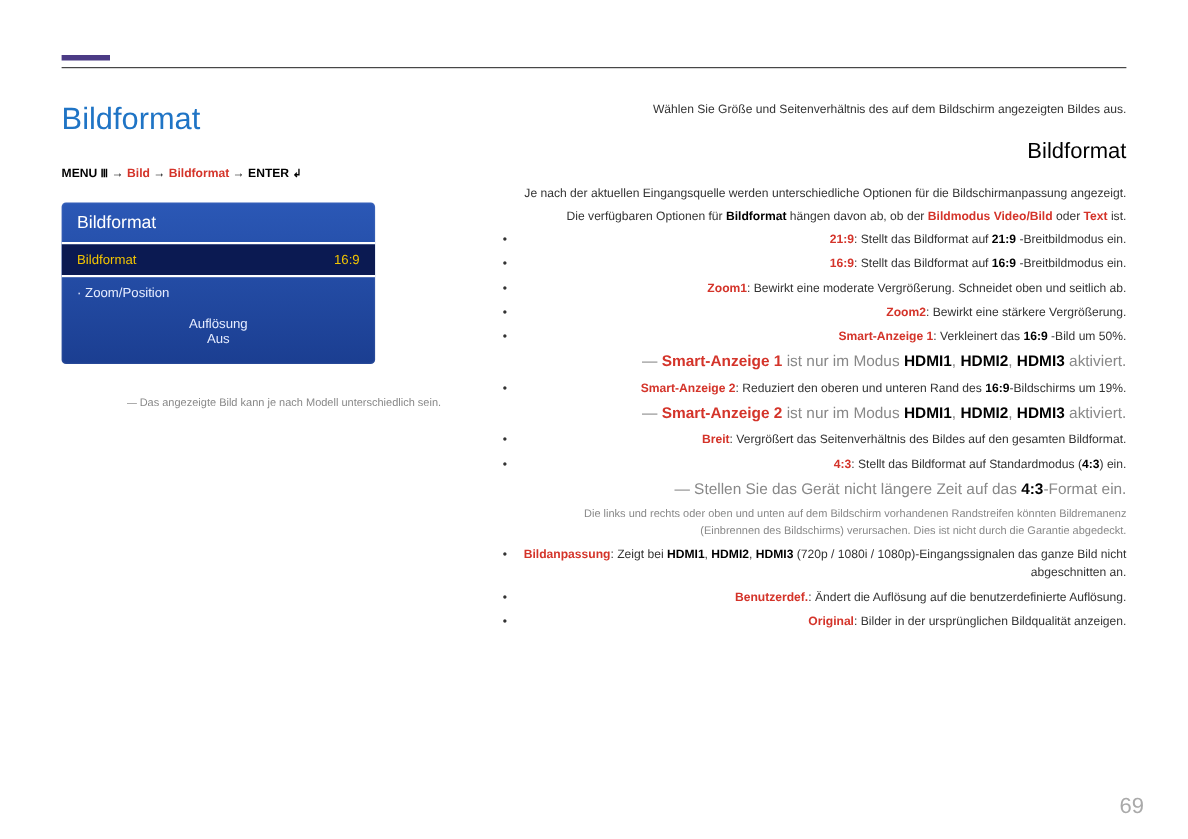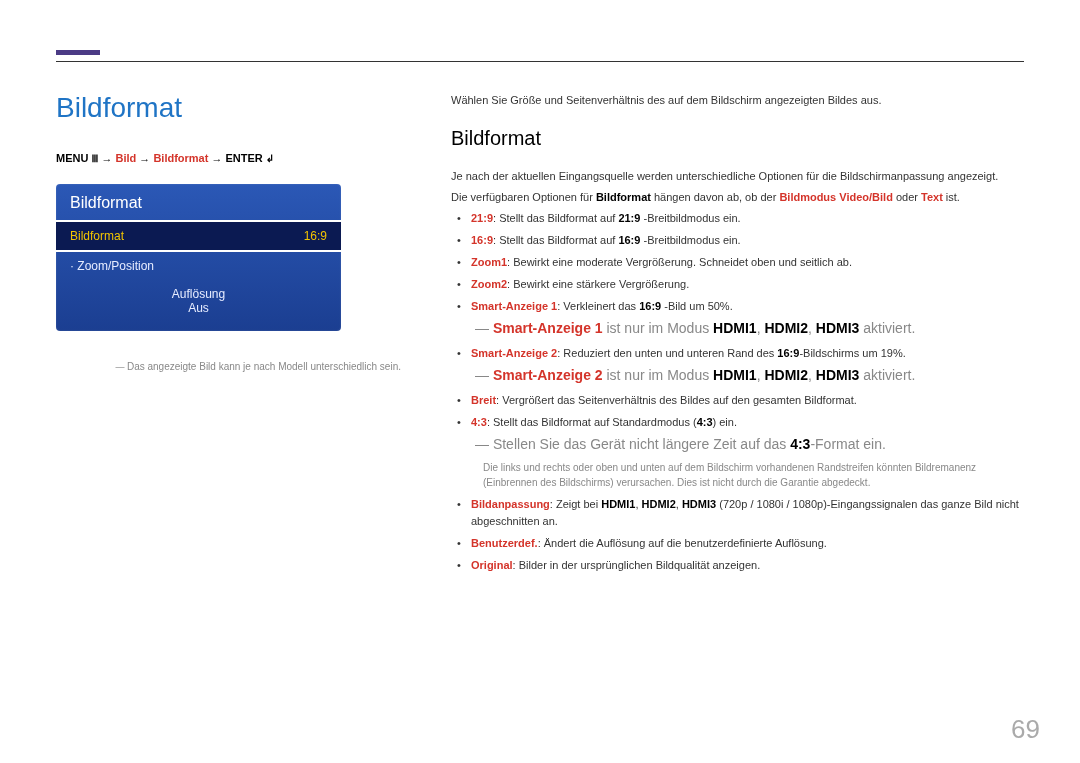--- a/index.html
+++ b/index.html
@@ -32,20 +32,21 @@
   }
   .col-left {
     width: 345px;
     flex: 0 0 345px;
   }
   .col-right {
     flex: 1;
     font-size: 11px;
     line-height: 1.55;
     color: #333;
+    text-align: right;
   }
   .h1 {
     font-size: 28px;
     font-weight: 400;
     color: #1f74c5;
     margin-bottom: 28px;
   }
   .h2 {
     font-size: 20px;
     font-weight: 400;
@@ -123,21 +124,21 @@
     padding-left: 12px;
     margin-bottom: 3px;
   }
   .kw { color: #d4342a; font-weight: bold; }
   .b { font-weight: bold; color: #000; }
   .g { color: #888; }
   .page-number {
     position: absolute;
     bottom: 18px;
     right: 40px;
-    font-size: 26px;
+    font-size: 20px;
     color: #aaa;
     font-weight: 300;
     margin-top: 17px;
   }
 </style>
 </head>
 <body>
 
 <div class="page">
   <div class="accent-bar"></div>
@@ -200,21 +201,21 @@
         <li>
           <span class="kw">Zoom2</span><span>: Bewirkt eine stärkere Vergrößerung.</span>
         </li>
         <li>
           <span class="kw">Smart-Anzeige 1</span><span>: Verkleinert das </span><span class="b">16:9</span><span> -Bild um 50%.</span>
           <div class="sub">
             <span class="kw">Smart-Anzeige 1</span><span class="g"> ist nur im Modus </span><span class="b">HDMI1</span><span class="g">, </span><span class="b">HDMI2</span><span class="g">, </span><span class="b">HDMI3</span><span class="g"> aktiviert.</span>
           </div>
         </li>
         <li>
-          <span class="kw">Smart-Anzeige 2</span><span>: Reduziert den unten und unteren Rand des </span><span class="b">16:9</span><span>-Bildschirms um 19%.</span>
+          <span class="kw">Smart-Anzeige 2</span><span>: Reduziert den oberen und unteren Rand des </span><span class="b">16:9</span><span>-Bildschirms um 19%.</span>
           <div class="sub">
             <span class="kw">Smart-Anzeige 2</span><span class="g"> ist nur im Modus </span><span class="b">HDMI1</span><span class="g">, </span><span class="b">HDMI2</span><span class="g">, </span><span class="b">HDMI3</span><span class="g"> aktiviert.</span>
           </div>
         </li>
         <li>
           <span class="kw">Breit</span><span>: Vergrößert das Seitenverhältnis des Bildes auf den gesamten Bildformat.</span>
         </li>
         <li>
           <span class="kw">4:3</span><span>: Stellt das Bildformat auf Standardmodus (</span><span class="b">4:3</span><span>) ein.</span>
           <div class="sub">

